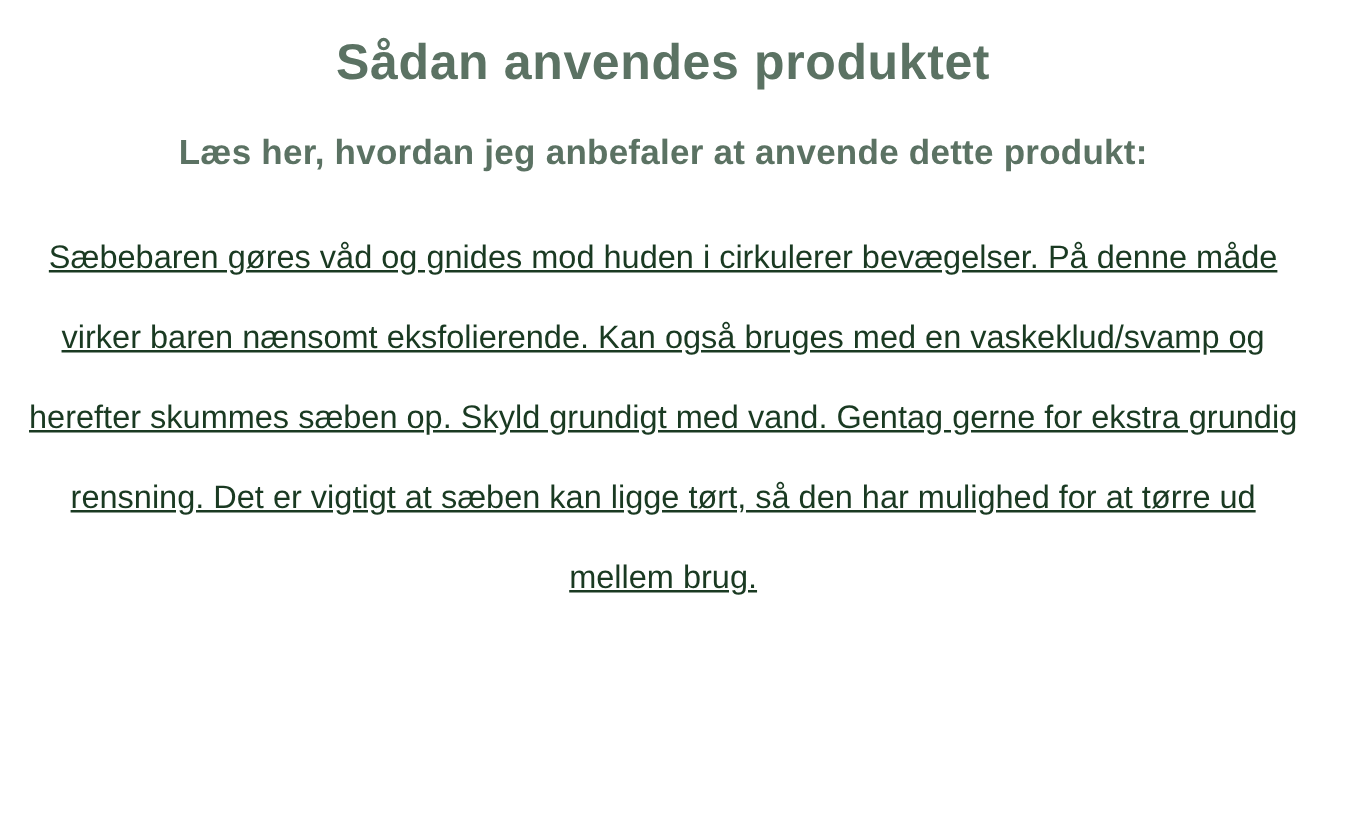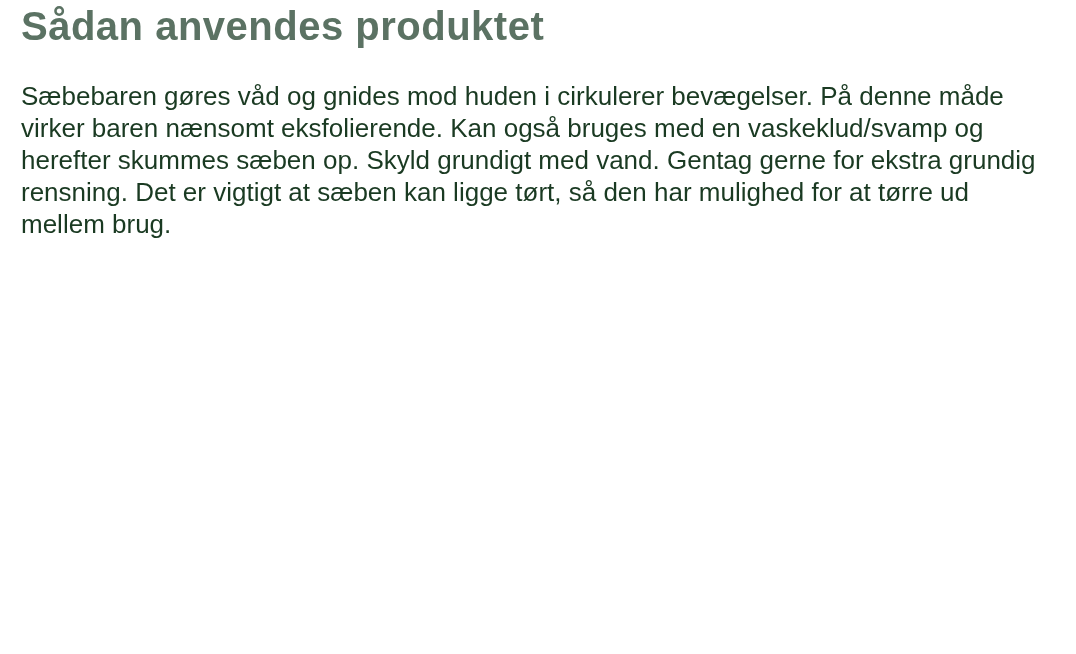--- a/index.html
+++ b/index.html
@@ -14,22 +14,23 @@
     background: var(--background);
     font-family: "Liberation Sans", "DejaVu Sans", sans-serif;
   }
   .page {
     width: 1076px;
     height: 654px;
     background: var(--background);
     overflow: hidden;
   }
   .content {
-    padding: 2px 20px 0 21px;
+    padding: 26px 20px 0 21px;
     max-width: 1060px;
+    text-align: center;
   }
   .page-title {
     margin: 0 0 30px 0;
     font-size: 40px;
     font-weight: 700;
     letter-spacing: 0.5px;
     line-height: 1.2;
     color: var(--heading);
   }
   .section-subtitle {
@@ -37,34 +38,36 @@
     font-size: 28px;
     font-weight: 700;
     letter-spacing: 0.2px;
     line-height: 1.25;
     color: var(--heading);
   }
   .body-paragraph {
     margin: 0 0 30px 0;
     font-size: 26px;
     font-weight: 400;
-    line-height: 32px;
+    line-height: 64px;
     color: var(--body-text);
     max-width: 1038px;
+    text-decoration: underline;
   }
   .tip-label {
     font-weight: 700;
   }
 </style>
 </head>
 <body>
 
 <div class="page">
   <div class="content">
 
     <h2 class="page-title">Sådan anvendes produktet</h2>
 
+    <h3 class="section-subtitle">Læs her, hvordan jeg anbefaler at anvende dette produkt:</h3>
 
     <p class="body-paragraph">Sæbebaren gøres våd og gnides mod huden i cirkulerer bevægelser. På denne måde virker baren nænsomt eksfolierende. Kan også bruges med en vaskeklud/svamp og herefter skummes sæben op. Skyld grundigt med vand. Gentag gerne for ekstra grundig rensning. Det er vigtigt at sæben kan ligge tørt, så den har mulighed for at tørre ud mellem brug.</p>
 
 
   </div>
 </div>
 
 </body></html>

